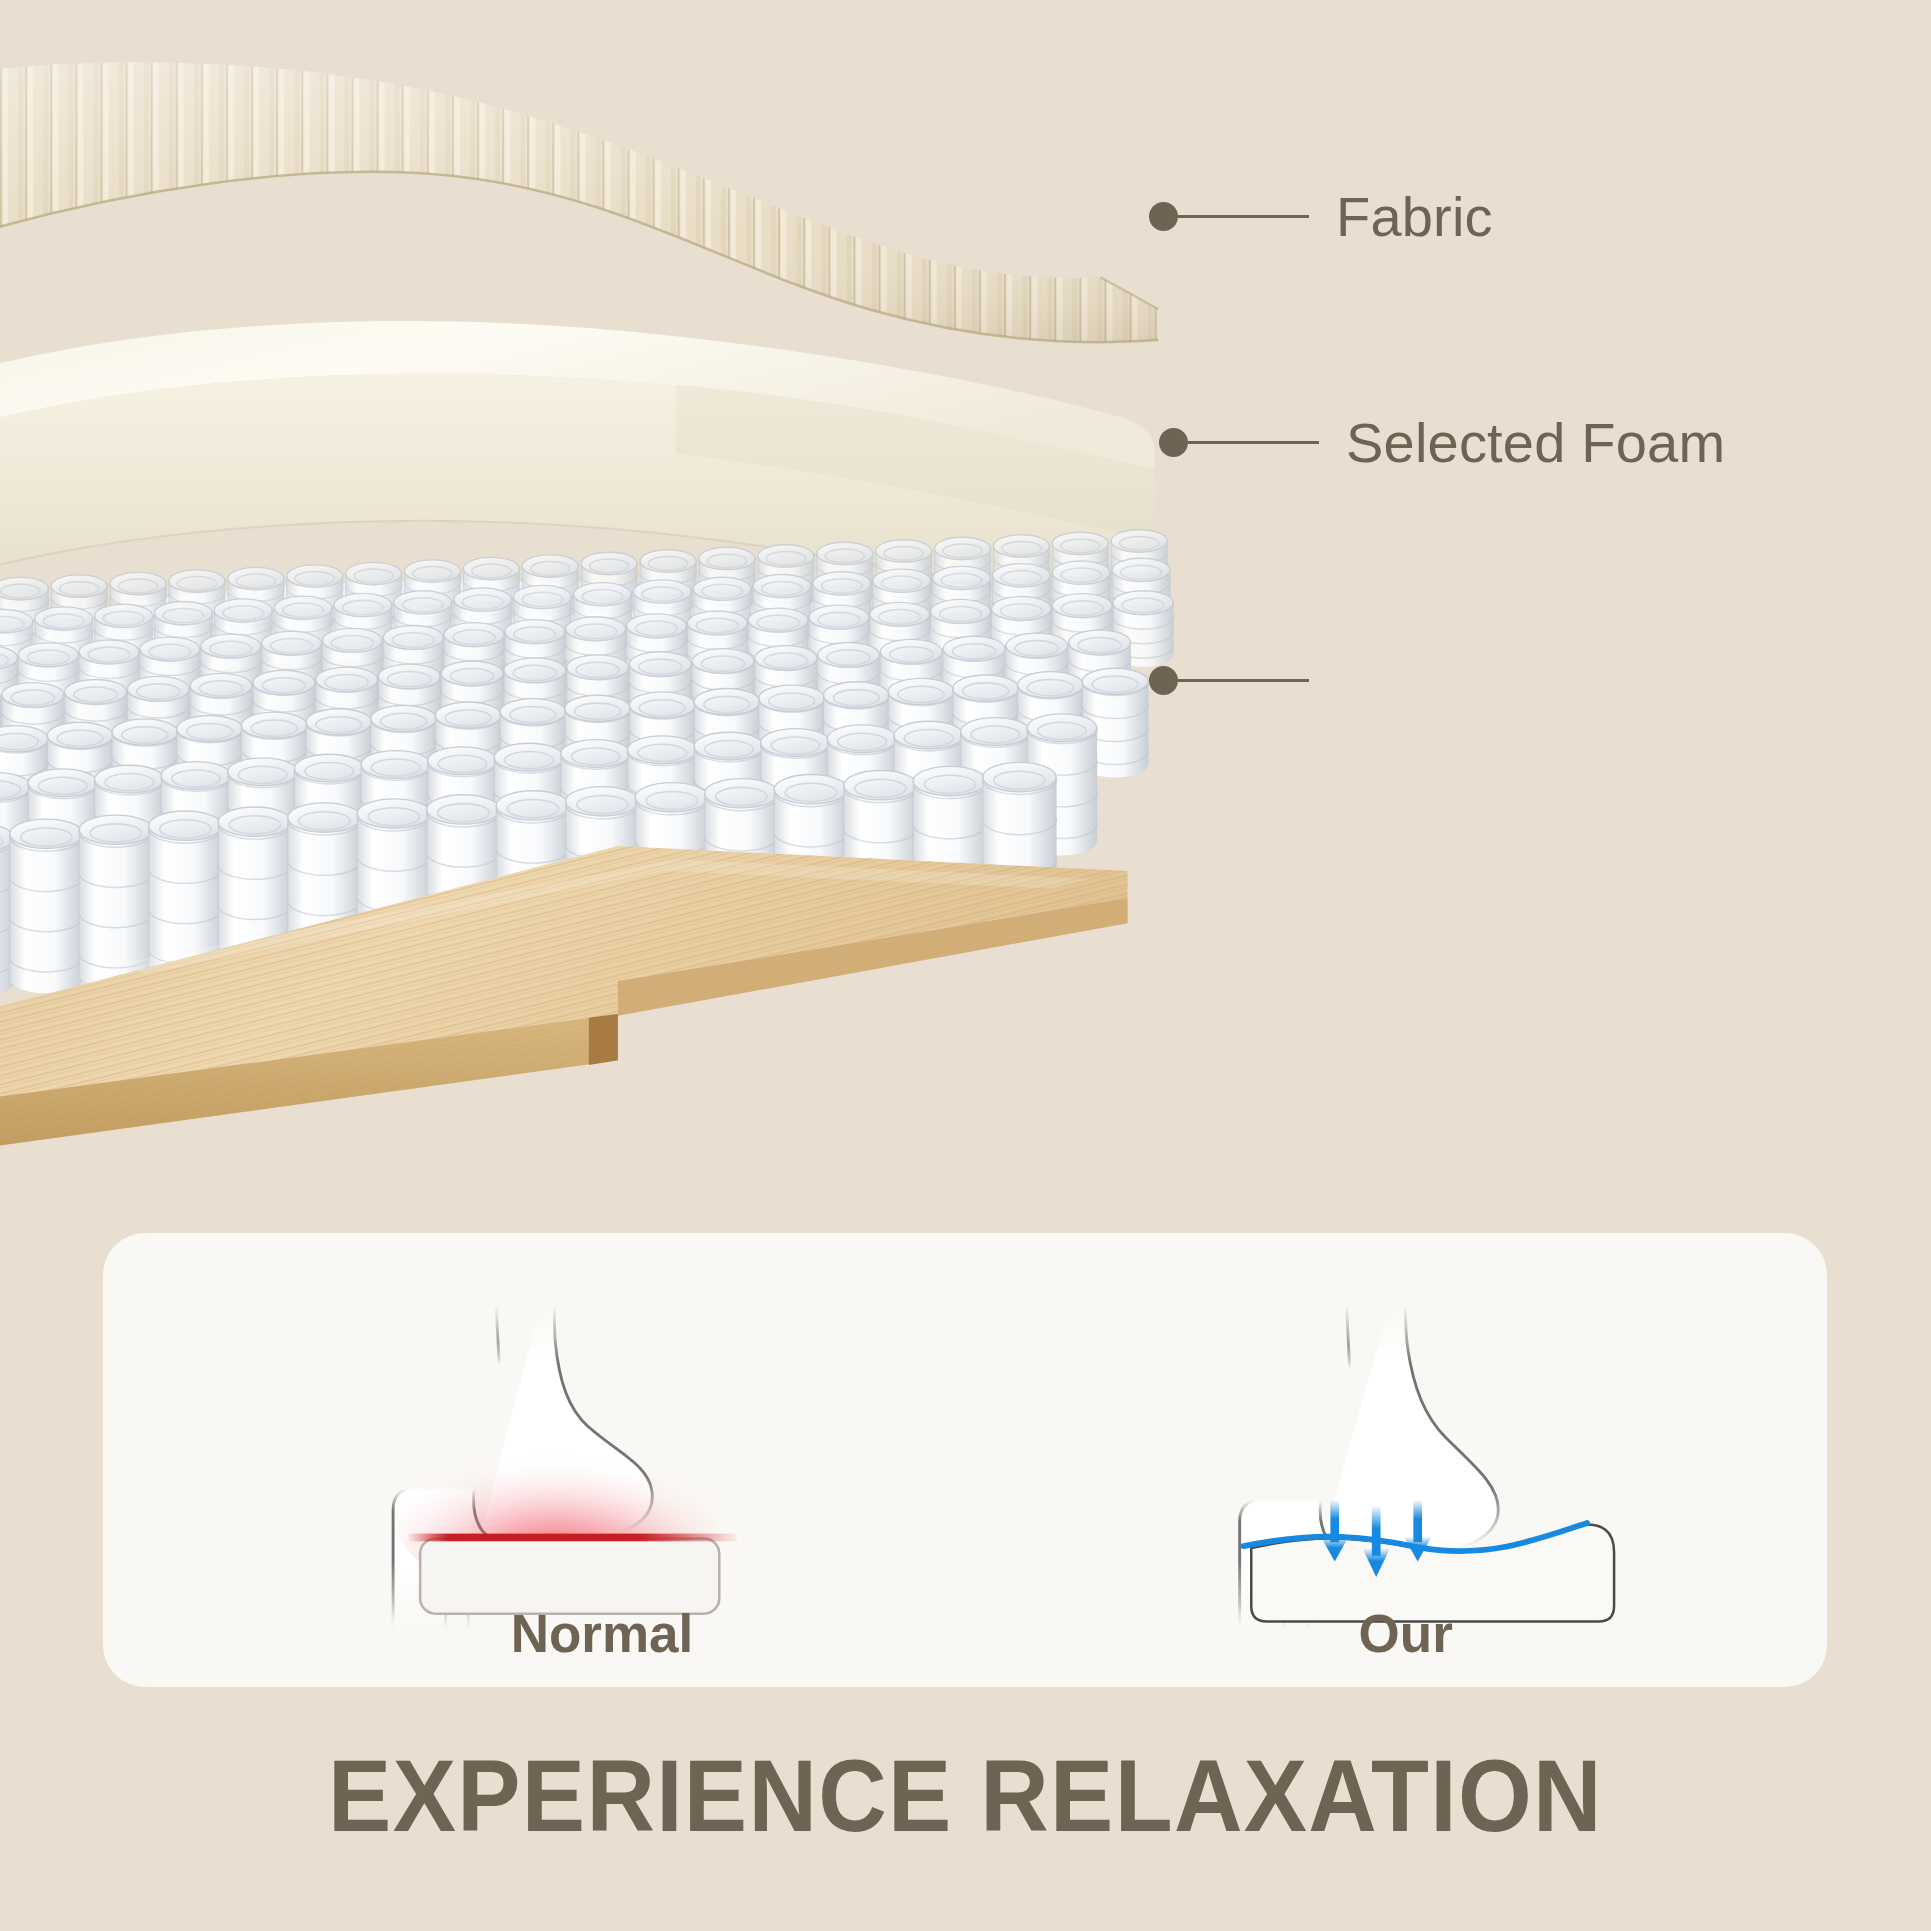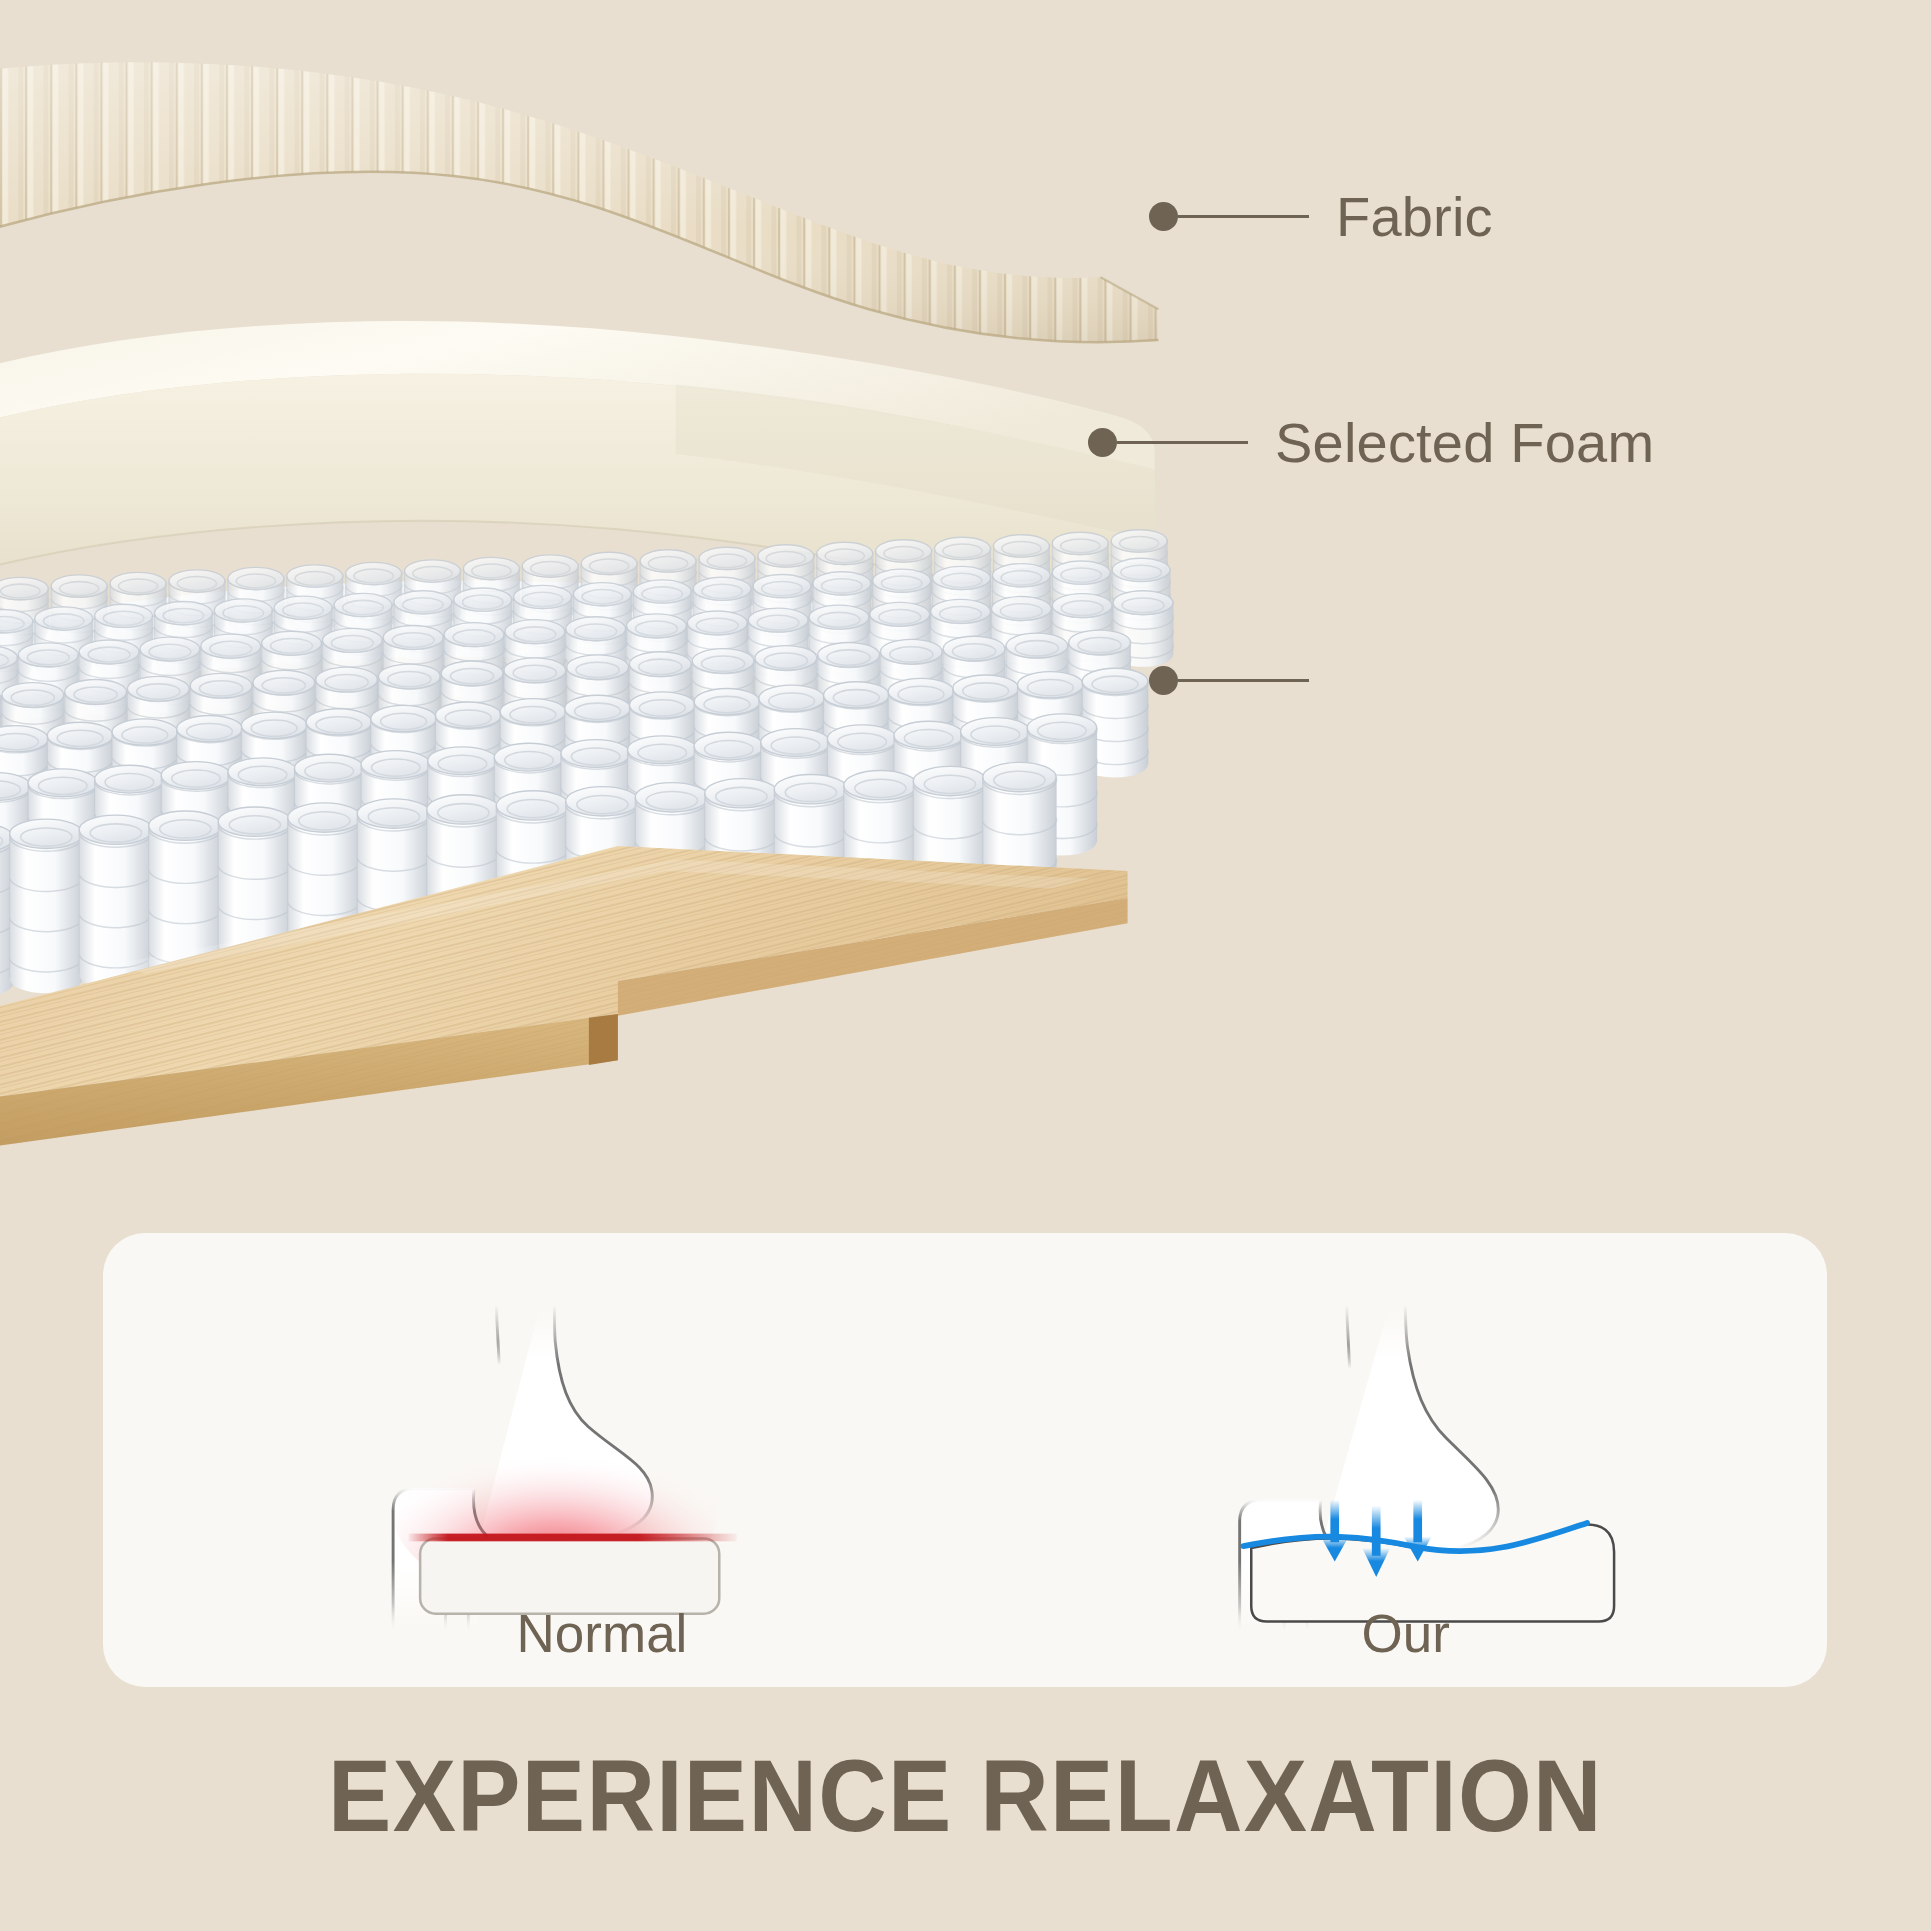--- a/index.html
+++ b/index.html
@@ -58,21 +58,21 @@
     color: #6F6353;
     font-size: 56px;
     line-height: 1.17;
     font-weight: 400;
     letter-spacing: 0.2px;
     white-space: pre-line;
     font-family: "Liberation Sans", "DejaVu Sans", sans-serif;
   }
 
   #callout-fabric  { left: 1149px; top: 184px; }
-  #callout-foam    { left: 1088px; top: 410px; }
+  #callout-foam    { left: 1159px; top: 410px; }
   #callout-spring  { left: 1149px; top: 666px; }
   #callout-plank   { left: 1149px; top: 894px; }
 
   #callout-spring .label { line-height: 1.15; }
 
   
   #comparison-card {
     position: absolute;
     left: 103px;
     top: 1233px;
@@ -100,21 +100,21 @@
     display: block;
   }
   .panel-label {
     position: absolute;
     bottom: 23px;
     left: 0;
     width: 100%;
     text-align: center;
     color: #6F6353;
     font-size: 53px;
-    font-weight: 400;
+    font-weight: 700;
     font-family: "Liberation Sans", "DejaVu Sans", sans-serif;
   }
   #panel-normal .panel-label { padding-left: 68px; }
   #panel-our .panel-label { padding-left: 9.7px; }
 
   
   #headline {
     position: absolute;
     left: 0;
     top: 1738px;

